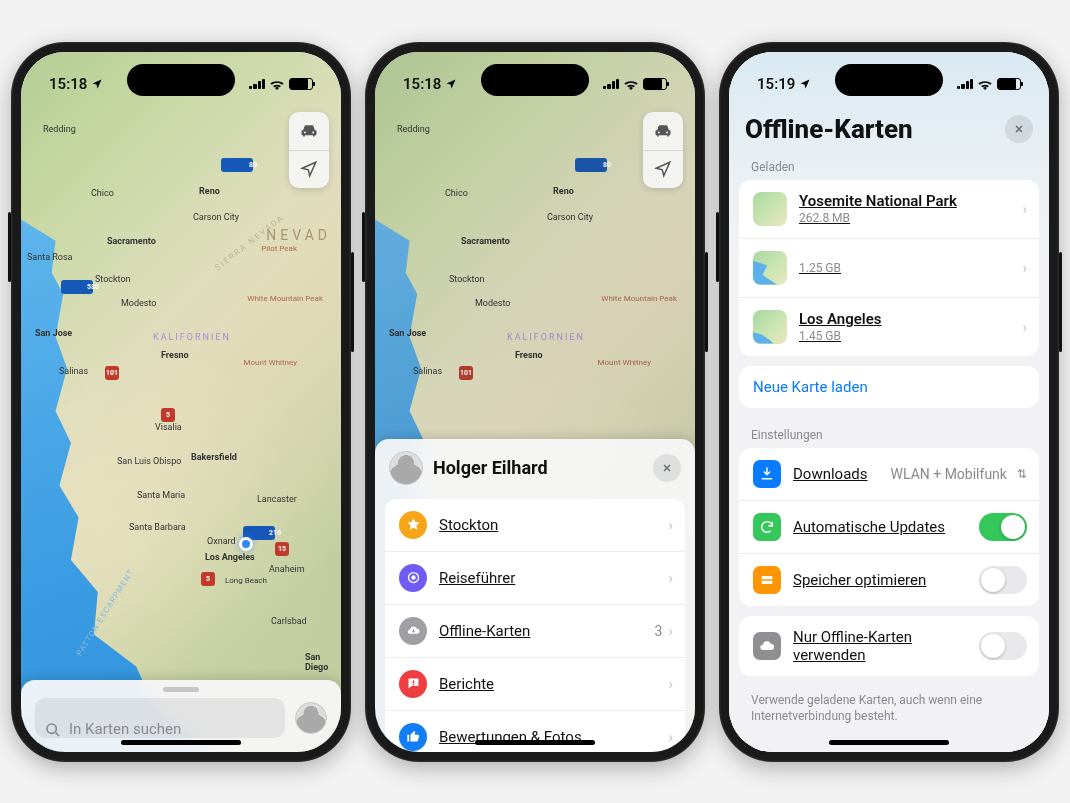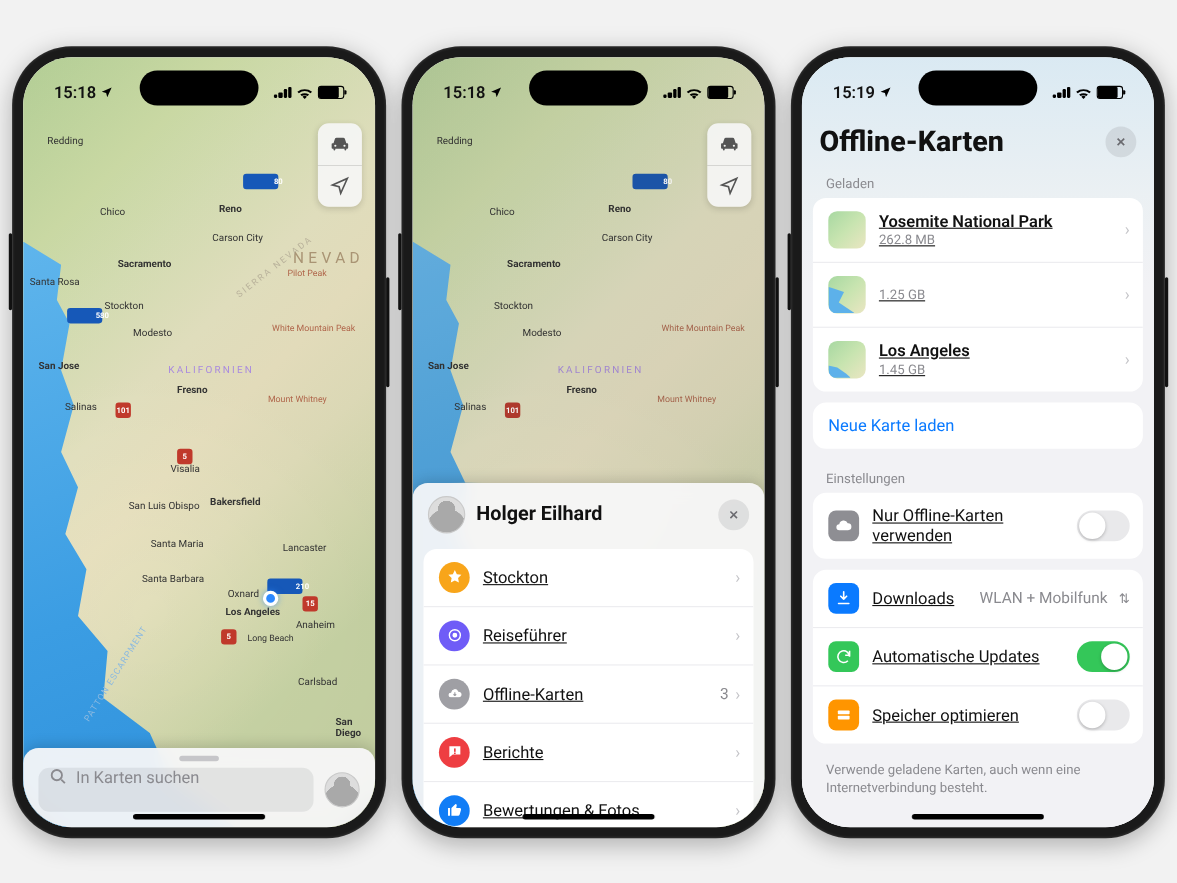--- a/index.html
+++ b/index.html
@@ -63,21 +63,21 @@
   .region.n{color:#a99474;letter-spacing:4px;font-size:14px;margin-top:11px;}
   .loc-dot{position:absolute; width:14px; height:14px; background:#2d89ff; border:3px solid #fff; border-radius:50%; box-shadow:0 0 6px rgba(45,137,255,0.6);}
 
   .map-controls{ position:absolute; top:60px; right:12px; width:40px; background:rgba(245,245,245,0.92); border-radius:10px; box-shadow:0 2px 6px rgba(0,0,0,0.15); z-index:30;}
   .map-controls .ctl{ height:38px; display:flex; align-items:center; justify-content:center; color:#444;}
   .map-controls .ctl + .ctl{ border-top:1px solid rgba(0,0,0,0.12);}
 
   .bottom-sheet{ position:absolute; left:0; right:0; background:rgba(246,246,248,0.94); backdrop-filter:blur(8px); border-top-left-radius:14px; border-top-right-radius:14px; box-shadow:0 -2px 12px rgba(0,0,0,0.15); z-index:35;}
   .grabber{ width:36px; height:5px; background:#c6c6c9; border-radius:3px; margin:7px auto 4px;}
   .search-row{ display:flex; align-items:center; gap:10px; padding:2px 14px 8px;}
-  .search-box{ flex:1; height:40px; background:rgba(120,120,128,0.14); border-radius:10px; display:flex; align-items:flex-start; gap:8px; padding:0 10px; color:#8a8a8f; font-size:15px;}
+  .search-box{ flex:1; height:40px; background:rgba(120,120,128,0.14); border-radius:10px; display:flex; align-items:flex-end; gap:8px; padding:0 10px; color:#8a8a8f; font-size:15px;}
   .avatar{ width:32px; height:32px; border-radius:50%; background:#ddd; background-image:radial-gradient(circle at 50% 35%, #a9a9a9 30%, transparent 31%), radial-gradient(circle at 50% 90%, #a9a9a9 55%, transparent 56%); border:1px solid #c9c9c9;}
 
   .profile-sheet{ bottom:0; top:auto; padding-bottom:6px;}
   .sheet-header{ display:flex; align-items:center; gap:10px; padding:12px 14px 14px;}
   .sheet-header .name{ font-size:18px; font-weight:700; color:#111; flex:1;}
   .close-btn{ width:28px; height:28px; border-radius:50%; background:rgba(120,120,128,0.18); display:flex; align-items:center; justify-content:center; color:#6b6b70;}
   .card{ background:#fff; border-radius:12px; margin:0 10px 10px; overflow:hidden;}
   .row{ display:flex; align-items:center; padding:12px 12px 12px 14px; font-size:15px; color:#111;}
   .row + .row{ border-top:1px solid #ececef;}
   .row-icon{ width:28px; height:28px; border-radius:50%; display:flex; align-items:center; justify-content:center; margin-right:12px; color:#fff; flex-shrink:0;}
@@ -409,34 +409,20 @@
 
         <div class="card">
           <div class="row link-row">
             <span>Neue Karte laden</span>
           </div>
         </div>
 
         <div class="section-title">Einstellungen</div>
         <div class="card">
           <div class="row">
-            <span class="sqicon" style="background:#8e8e93">
-                <svg viewBox="0 0 24 24" width="16" height="16" fill="#fff">
-                  <path d="M6 18a4 4 0 010-8 6 6 0 0111.5-1.5A4.5 4.5 0 0118 18z"></path>
-                </svg>
-              </span>
-            <span class="label">Nur Offline-Karten verwenden</span>
-            <span class="toggle">
-                <span class="knob"></span>
-              </span>
-          </div>
-        </div>
-
-        <div class="card">
-          <div class="row">
             <span class="sqicon" style="background:#0a7aff">
                 <svg viewBox="0 0 24 24" width="16" height="16" fill="#fff">
                   <path d="M12 3v10m0 0l-4-4m4 4l4-4M5 19h14" stroke="#fff" stroke-width="2.2" fill="none" stroke-linecap="round"></path>
                 </svg>
               </span>
             <span class="label">Downloads</span>
             <span class="trailing">WLAN + Mobilfunk</span>
             <span class="updown">⇅</span>
           </div>
           <div class="row">
@@ -456,18 +442,32 @@
                   <rect x="4" y="6" width="16" height="5" rx="1"></rect>
                   <rect x="4" y="13" width="16" height="5" rx="1"></rect>
                 </svg>
               </span>
             <span class="label">Speicher optimieren</span>
             <span class="toggle">
                 <span class="knob"></span>
               </span>
           </div>
         </div>
+
+        <div class="card">
+          <div class="row">
+            <span class="sqicon" style="background:#8e8e93">
+                <svg viewBox="0 0 24 24" width="16" height="16" fill="#fff">
+                  <path d="M6 18a4 4 0 010-8 6 6 0 0111.5-1.5A4.5 4.5 0 0118 18z"></path>
+                </svg>
+              </span>
+            <span class="label">Nur Offline-Karten verwenden</span>
+            <span class="toggle">
+                <span class="knob"></span>
+              </span>
+          </div>
+        </div>
         <div class="note">Verwende geladene Karten, auch wenn eine Internetverbindung besteht.</div>
       </div>
     </div>
     <div class="home-ind"></div>
   </div>
 </div>
 
 </body></html>

